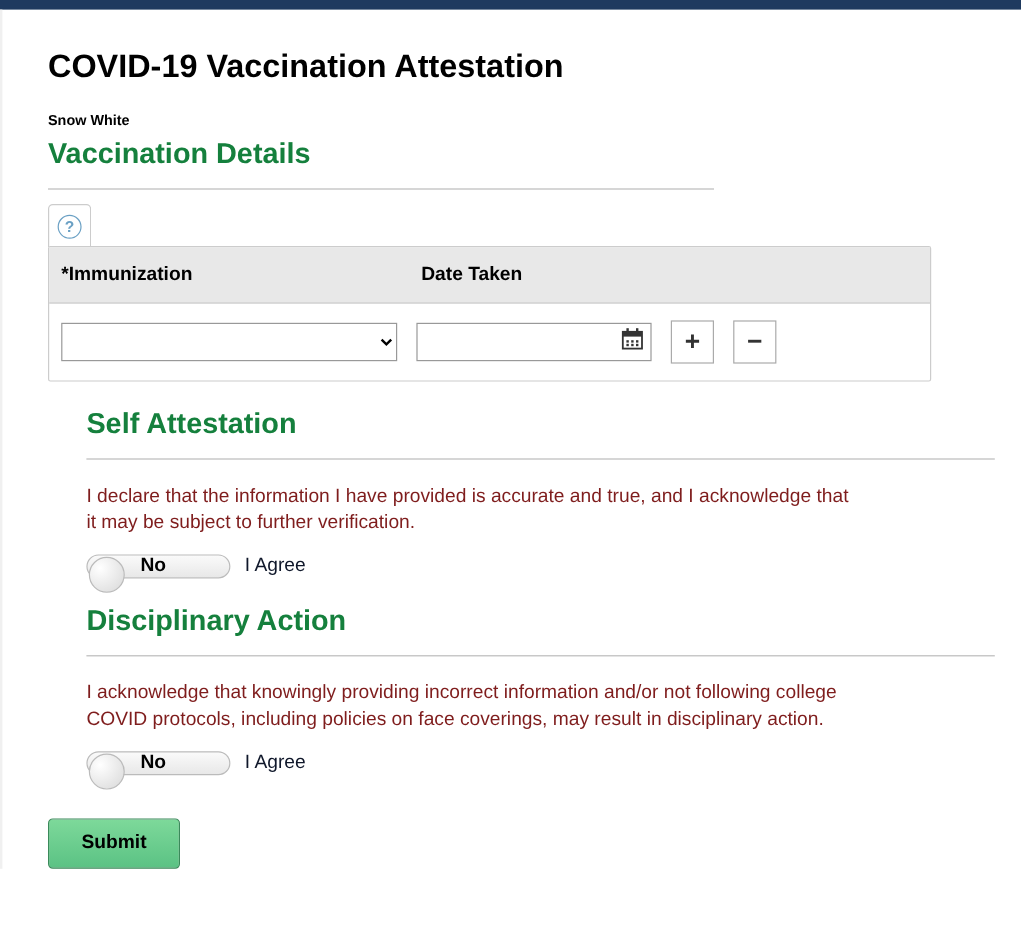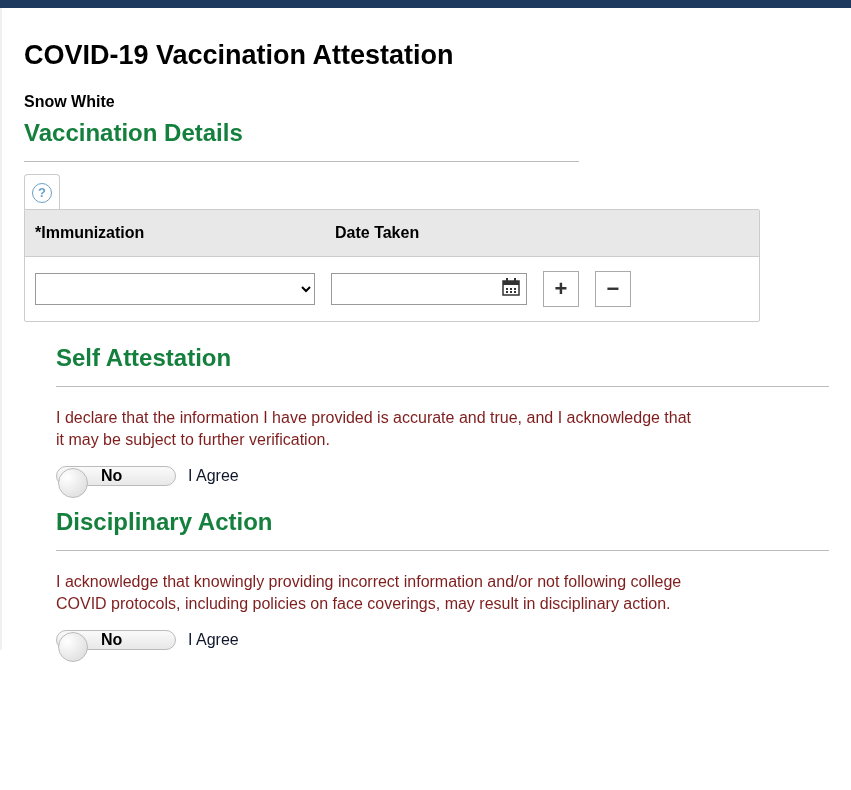--- a/index.html
+++ b/index.html
@@ -8,31 +8,31 @@
       background: #fff;
       width: 851px;
       height: 790px;
       overflow: hidden;
     }
     .top-bar {
       height: 8px;
       background: #1f3a5f;
     }
     .content {
-      padding: 32px 22px 0 22px;
+      padding: 32px 22px 0 38px;
       border-left: 2px solid #f0f0f0;
     }
     .page-title {
       font-size: 27px;
       font-weight: bold;
       color: #000;
       margin-bottom: 22px;
     }
     .user-name {
-      font-size: 16px;
+      font-size: 12px;
       font-weight: bold;
       color: #000;
       margin-bottom: 8px;
     }
     .section-title {
       font-size: 24px;
       font-weight: bold;
       color: #15803d;
       padding-bottom: 4px;
       margin-bottom: 10px;
@@ -262,14 +262,15 @@
     <p class="section-text">I acknowledge that knowingly providing incorrect information and/or not following college COVID protocols, including policies on face coverings, may result in disciplinary action.</p>
     <div class="toggle-row">
       <div class="toggle">
         <div class="toggle-knob"></div>
         <span class="toggle-label">No</span>
       </div>
       <span class="toggle-ext">I Agree</span>
     </div>
   </div>
 
+  <button class="submit-btn">Submit</button>
 
 </div>
 
 </body></html>

